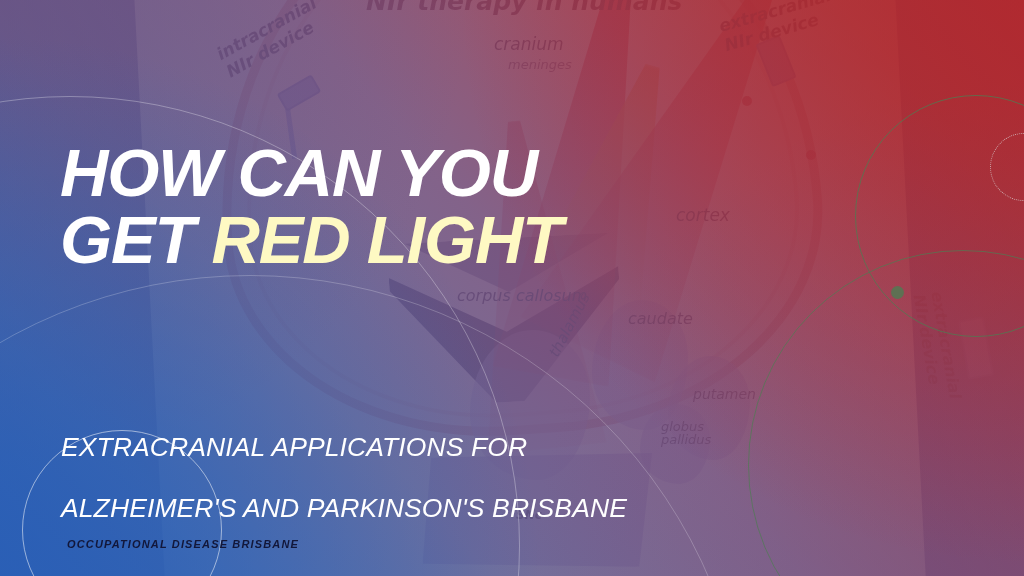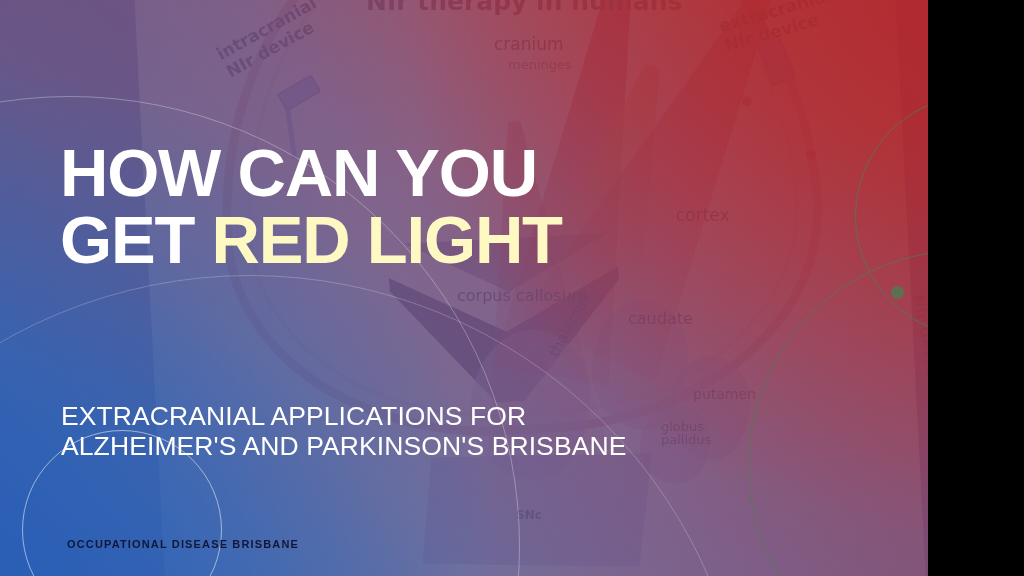--- a/index.html
+++ b/index.html
@@ -7,23 +7,24 @@
   html, body {
     width:1024px; height:576px;
     overflow:hidden;
     background:#000;
     font-family:"Liberation Sans", sans-serif;
   }
 
   
   #slide {
     position:relative;
-    width:928px; height:576px;
+    width:1024px; height:576px;
     overflow:hidden;
     background:#5f5a8e;
+    font-style:italic;
   }
 
   
   .bg-art {
     position:absolute;
     inset:0;
     overflow:hidden;
   }
 
   
@@ -300,21 +301,21 @@
     position:absolute;
     left:61px; top:402px;
     width:720px;
     font-family:"Liberation Sans", sans-serif;
     font-weight:400;
     font-size:26.5px;
     line-height:1.13;
     letter-spacing:.1px;
     color:#ffffff;
   }
-  .subhead .ln { display:block; white-space:nowrap; }
+  .subhead .ln { display:block; white-space:nowrap;margin-top:31px; }
 
   .footer {
     position:absolute;
     left:67px; top:538px;
     font-family:"Liberation Sans", sans-serif;
     font-weight:700;
     font-size:11px;
     letter-spacing:1.15px;
     color:#12173a;
   }

